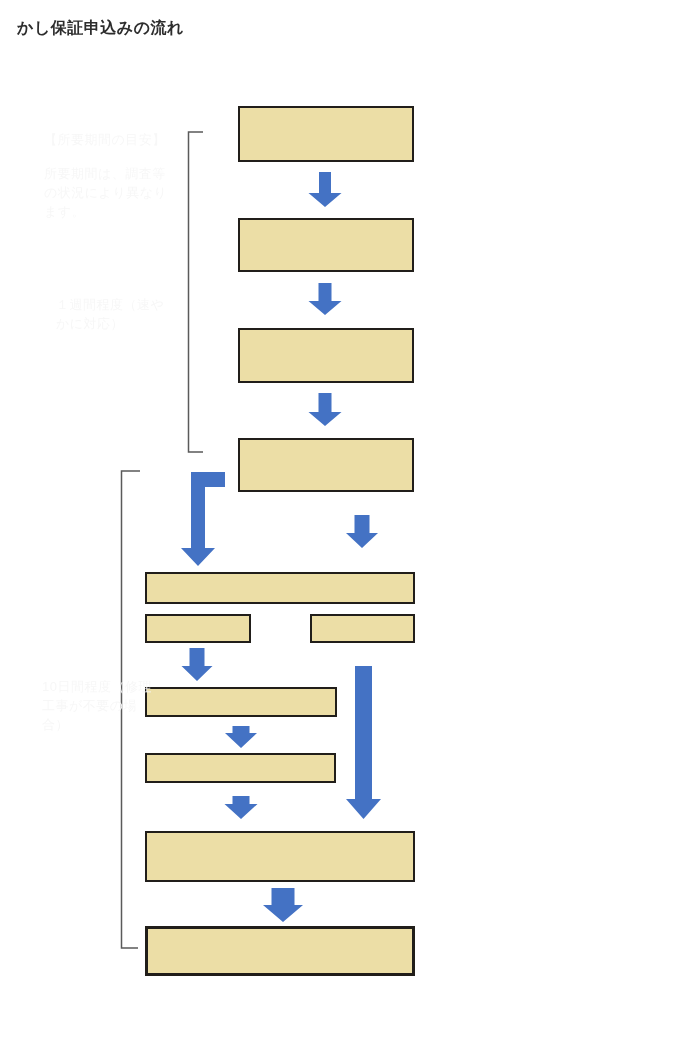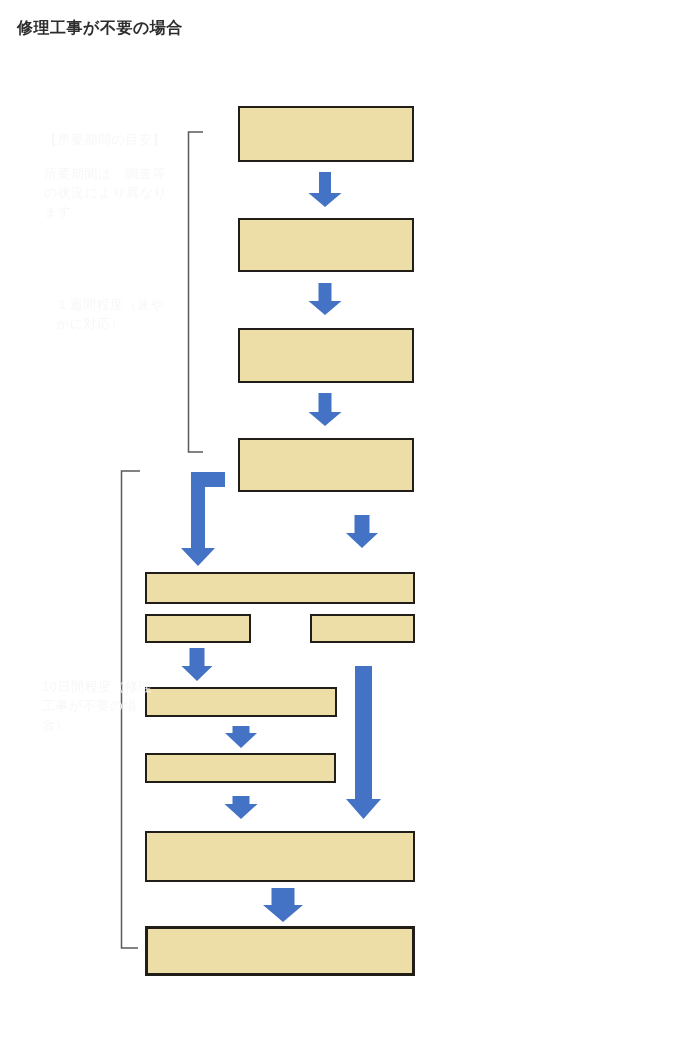--- a/index.html
+++ b/index.html
@@ -49,21 +49,21 @@
     line-height: 1.45;
     color: #f7f7f7; 
     letter-spacing: 0.5px;
   }
 </style>
 </head>
 <body>
 
 <div id="stage">
 
-  <div class="page-title">修理工事が不要の場合</div>
+  <div class="page-title">かし保証申込みの流れ</div>
 
   <svg id="arrow-layer" width="700" height="1047" viewBox="0 0 700 1047" xmlns="http://www.w3.org/2000/svg">
 
     <path d="M203,132 H188.5 V452 H203" fill="none" stroke="#5a5a5a" stroke-width="1.5"></path>
     <path d="M140,471 H121.5 V948 H138" fill="none" stroke="#5a5a5a" stroke-width="1.5"></path>
 
     <polygon points="319,172 331,172 331,193 341.5,193 325,207 308.5,193 319,193" fill="#4472c4"></polygon>
     <polygon points="318.5,283 331.5,283 331.5,301 341.5,301 325,315 308.5,301 318.5,301" fill="#4472c4"></polygon>
     <polygon points="318.5,393 331.5,393 331.5,412 341.5,412 325,426 308.5,412 318.5,412" fill="#4472c4"></polygon>
 

